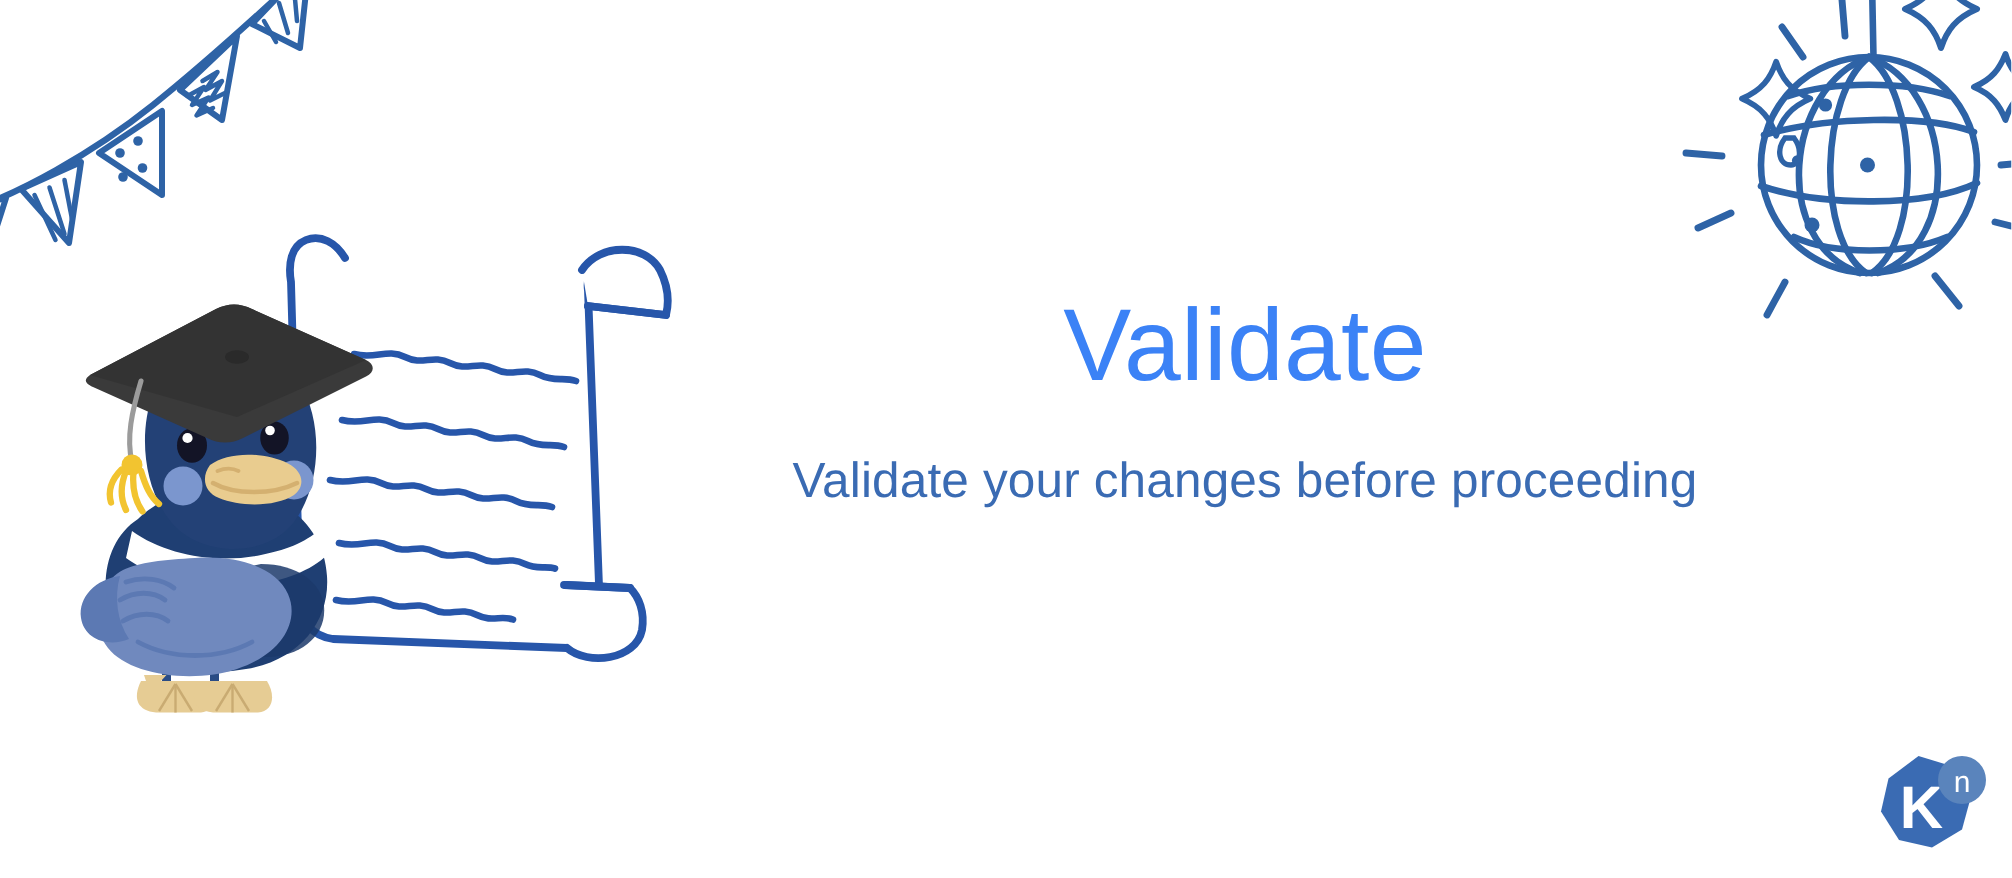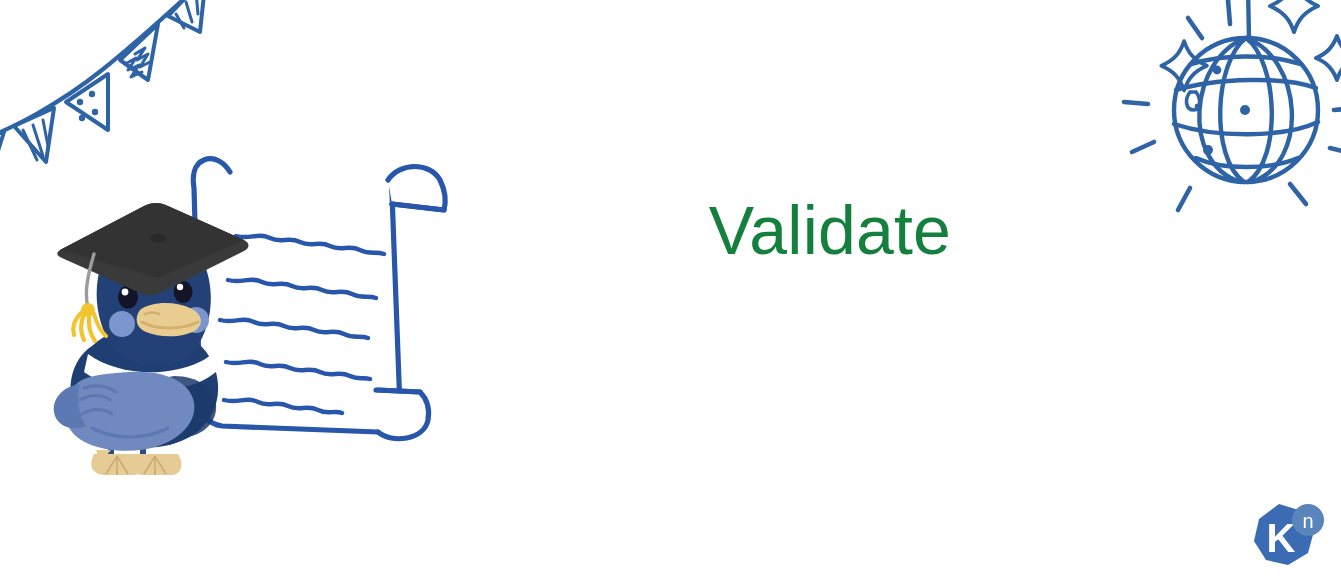--- a/index.html
+++ b/index.html
@@ -51,21 +51,21 @@
     position: absolute;
     left: 470px;
     top: 196px;
     width: 720px;
     text-align: center;
   }
   .slide-title {
     font-family: "Liberation Sans", sans-serif;
     font-size: 68px;
     font-weight: 400;
-    color: #15803d;
+    color: #3b82f6;
     letter-spacing: 0.2px;
     line-height: 1.0;
     margin: 0 0 38px 0;
   }
   .slide-subtitle {
     font-family: "Liberation Sans", sans-serif;
     font-size: 33px;
     font-weight: 400;
     color: #3A6BB3;
     letter-spacing: 0.1px;
@@ -303,20 +303,21 @@
           <path d="M41 183 C 40 194 42 202 47 209"></path>
           <path d="M46 182 C 49 192 52 199 58 204"></path>
           <path d="M33 181 C 26 188 24 196 26 203"></path>
         </g>
       </g>
     </g>
   </svg>
 
   <div class="text-block">
     <h1 class="slide-title">Validate</h1>
+    <p class="slide-subtitle">Validate your changes before proceeding</p>
   </div>
 
   <svg id="brand-logo" viewBox="0 0 82 72">
 
     <path d="M33 4 L 56 11 L 68 31 L 62 53 L 42 65 L 20 60 L 8 41 L 13 19 Z" fill="#3A6BB3"></path>
 
     <text x="35" y="52" text-anchor="middle" font-family="Liberation Sans, sans-serif" font-size="40" font-weight="bold" fill="#ffffff">K</text>
 
     <circle cx="62" cy="20" r="16" fill="#5A84BC"></circle>
     <text x="62" y="28" text-anchor="middle" font-family="Liberation Sans, sans-serif" font-size="20" font-weight="normal" fill="#ffffff">n</text>

